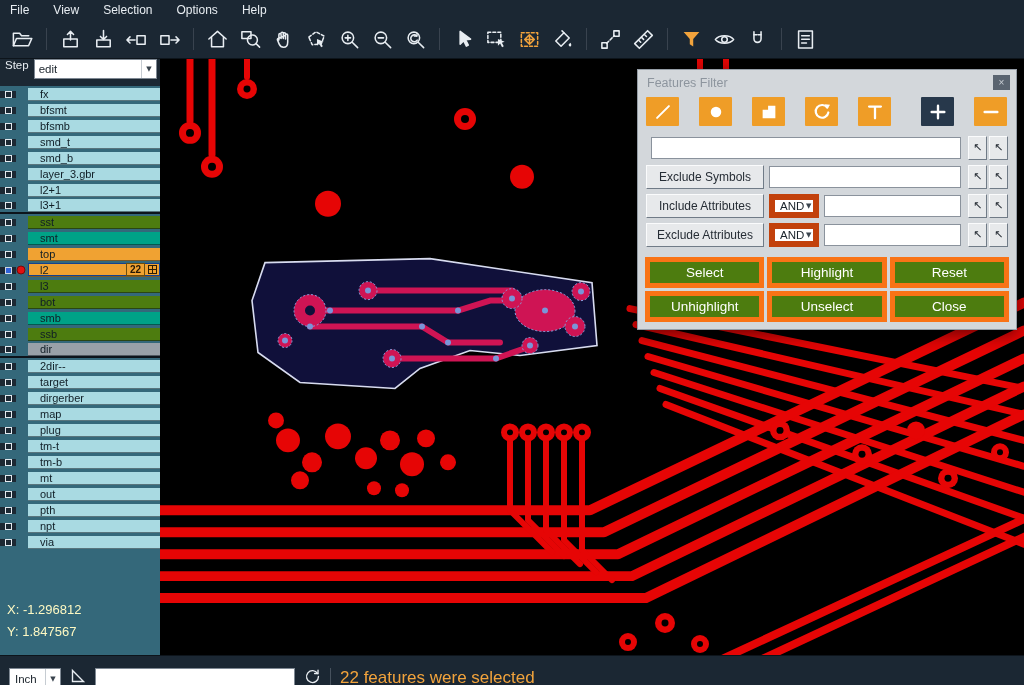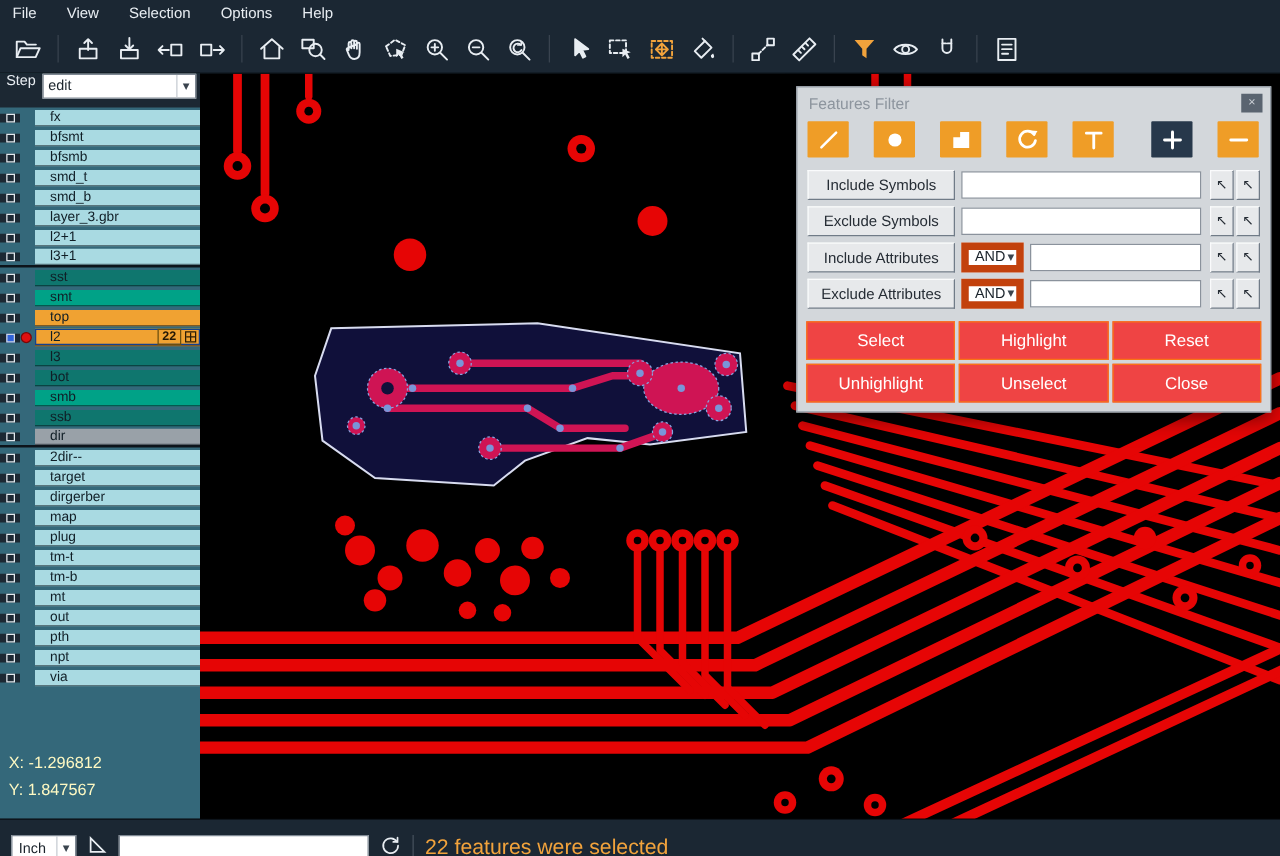--- a/index.html
+++ b/index.html
@@ -44,21 +44,21 @@
   .layerlist { display:flex; flex-direction:column; }
   .layer-row { height:16px; flex:0 0 16px; display:flex; align-items:center; position:relative;gap:12px; }
   .layer-row.divider { border-bottom:2px solid #0d141b; }
   .layer-check-cell { width:16px; flex:0 0 16px; background:#1c2833;
     display:flex; align-items:center; justify-content:center; }
   .layer-check { width:7px; height:7px; border:1px solid #e2e8ee; display:block; }
   .layer-check.checked { background:#2f62d8; border-color:#cdd6e2; }
   .layer-name { flex:1; display:flex; align-items:center; padding-left:12px;
     font-size:11px; color:#101e26; border-bottom:1px solid rgba(8,16,24,.5); min-width:0; }
   .t-cyan   { background:#a9dae2; }
-  .t-white  { background:#0f766e; }
+  .t-white  { background:#4d7c0f; }
   .t-green  { background:#00a287; }
   .t-orange { background:#f0a232; }
   .t-gray   { background:#99a1a8; }
   .layer-row.selected .layer-name { box-shadow: inset 0 0 0 1px #14418f; }
   .layer-dot { position:absolute; left:21px; top:50%; transform:translate(-50%,-50%);
     width:9px; height:9px; border-radius:50%; background:#e01010; border:1px solid #7a0808; z-index:2; }
   .layer-count { margin-left:auto; font-size:10px; font-weight:bold; color:#241806;
     border:1px solid #6b4e0e; padding:0 3px; line-height:11px; margin-right:3px; }
   .layer-grid-icon { width:9px; height:9px; margin-right:3px; border:1px solid #2a1c05;
     background:
@@ -94,21 +94,21 @@
     display:flex; align-items:center; padding-left:5px; }
   .row-op .combo-arrow { width:14px; border-left:none; }
   .row-input { flex:1; height:22px; margin:0 5px; border:1px solid #8a929c; background:#fff;
     font-size:12px; padding:0 4px; min-width:0; outline:none;
     font-family:"Liberation Sans",sans-serif; }
   .row-pick { width:19px; flex:0 0 19px; height:24px; background:#e7e9eb;
     border:1px solid; border-color:#fafbfc #707b87 #707b87 #fafbfc;
     display:flex; align-items:center; justify-content:center; font-size:11px; color:#262d35;
     margin-left:2px; font-family:"DejaVu Sans",sans-serif; }
   .dlg-buttons { display:grid; grid-template-columns:repeat(3,1fr); gap:3px; padding:8px 7px 7px; }
-  .dlg-btn { height:31px; background:#ef4444; border:1px solid #f97316; color:#fff;
+  .dlg-btn { height:31px; background:#4d7c0f; border:5px solid #f97316; color:#fff;
     font-size:13.5px; display:flex; align-items:center; justify-content:center; }
 
   
   .statusbar { height:30px; flex:0 0 30px; background:#1b2733; border-top:1px solid #0d141b;
     display:flex; align-items:flex-start; padding:12px 9px; gap:9px; }
   .unitcombo { width:52px; height:21px; background:#fff; border:1px solid #7e8893;
     display:flex; align-items:center; padding-left:5px; font-size:11.5px; color:#1a232b; }
   .angle-icon { display:flex; align-items:center; }
   .cmdinput { width:200px; height:20px; border:1px solid #7e8893; background:#fff;
     font-size:12px; padding:0 4px; outline:none; font-family:"Liberation Sans",sans-serif; }
@@ -691,21 +691,20 @@
                 <path d="M4 11 h14" stroke-width="2.6"></path>
               </svg>
             </div>
             <div class="profile-combo">
             <span>All Profile</span>
             <span class="combo-arrow">▼</span>
           </div>
         </div>
         <div class="dlg-rows">
             <div class="dlg-row">
-              <div class="row-label">Include Symbols</div>
               <input class="row-input" style="">
               <div class="row-pick">↖</div>
               <div class="row-pick">↖</div>
             </div>
             <div class="dlg-row">
               <div class="row-label">Exclude Symbols</div>
               <input class="row-input" style="">
               <div class="row-pick">↖</div>
               <div class="row-pick">↖</div>
             </div>

